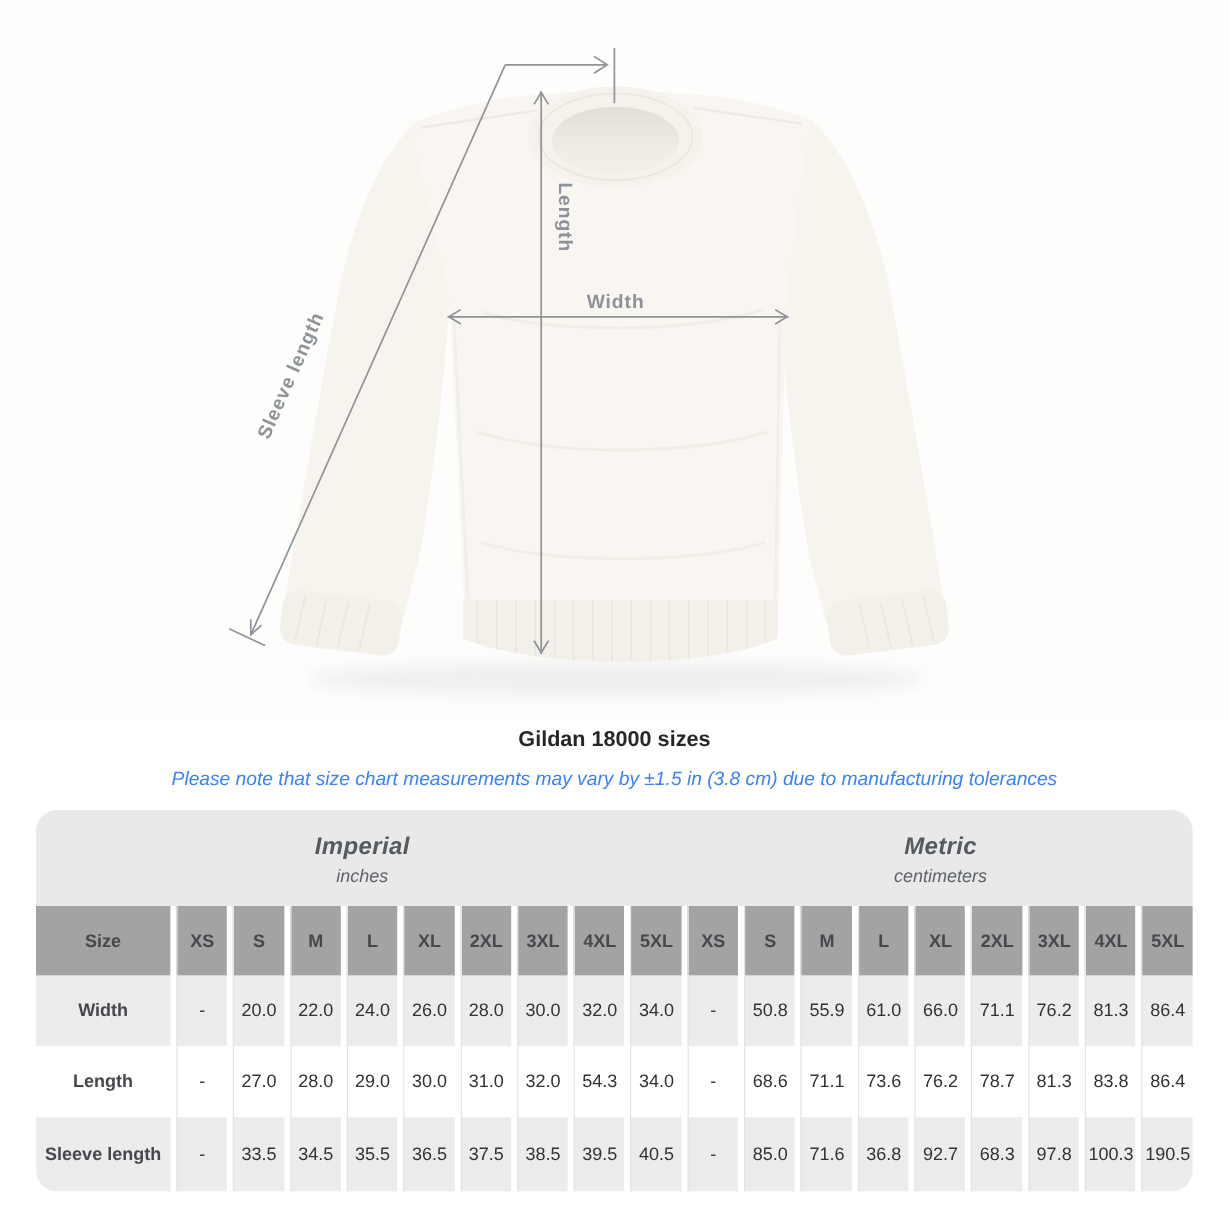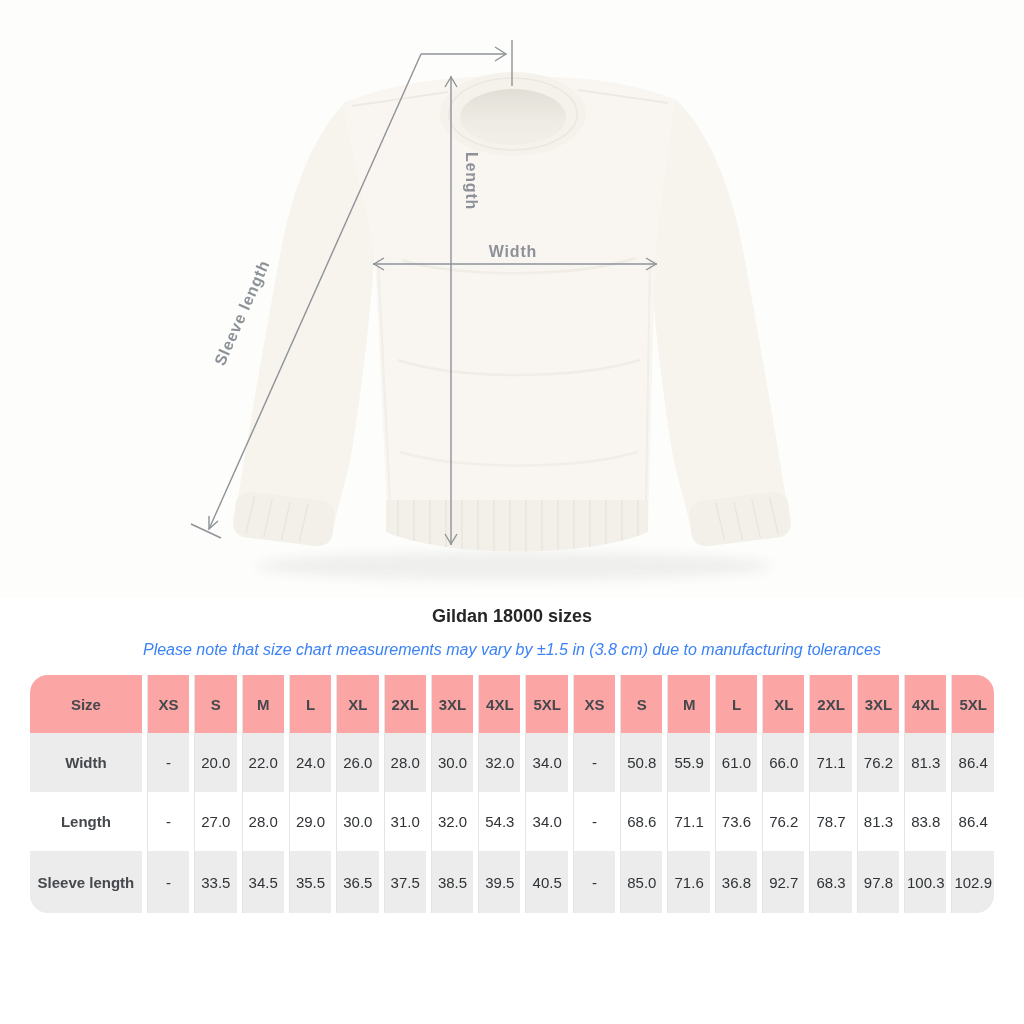--- a/index.html
+++ b/index.html
@@ -43,21 +43,21 @@
     table-layout: fixed;
   }
   .size-table th, .size-table td {
     padding: 0; text-align: center; vertical-align: middle;
     font-size: 15px; color: #303336; font-weight: normal;
   }
   .size-table tr > * + * { border-left: 1px solid #e4e4e4; }
   .size-table .label-col { width: 12.8%; }
   .size-table th { font-weight: bold; color: #45484c; }
   .header-row { height: 58px; }
-  .header-row > * { background: #fca5a5; }
+  .header-row > * { background: #a3a3a3; }
   .data-row { height: 59px; }
   .data-row:last-child { height: 62px; }
   .row-gray > * { background: #ececec; }
   .row-white > * { background: #ffffff; }
 
   .dim-text {
     fill: #8d9298; font-size: 16px; font-weight: bold; letter-spacing: .8px;
     font-family: "Liberation Sans", "DejaVu Sans", sans-serif;
   }
 </style>
@@ -150,20 +150,30 @@
     <text class="dim-text" transform="translate(466,152) rotate(90)">Length</text>
     <text class="dim-text" x="513" y="257" text-anchor="middle">Width</text>
     <text class="dim-text" transform="translate(247,315) rotate(-66)" text-anchor="middle">Sleeve length</text>
   </svg>
 </div>
 
 <h1 class="page-title">Gildan 18000 sizes</h1>
 <p class="tolerance-note">Please note that size chart measurements may vary by ±1.5 in (3.8 cm) due to manufacturing tolerances</p>
 
 <div class="table-card">
+  <div class="units-band">
+    <div class="unit-group imperial">
+      <span class="group-label">Imperial</span>
+      <span class="group-sublabel">inches</span>
+    </div>
+    <div class="unit-group metric">
+      <span class="group-label">Metric</span>
+      <span class="group-sublabel">centimeters</span>
+    </div>
+  </div>
   <table class="size-table">
     <tbody>
         <tr class="header-row">
           <th class="label-col">Size</th>
           <th>XS</th>
           <th>S</th>
           <th>M</th>
           <th>L</th>
           <th>XL</th>
           <th>2XL</th>
@@ -234,17 +244,17 @@
           <td>39.5</td>
           <td>40.5</td>
           <td>-</td>
           <td>85.0</td>
           <td>71.6</td>
           <td>36.8</td>
           <td>92.7</td>
           <td>68.3</td>
           <td>97.8</td>
           <td>100.3</td>
-          <td>102.9</td>
+          <td>190.5</td>
         </tr>
       </tbody>
   </table>
 </div>
 
 </body></html>

